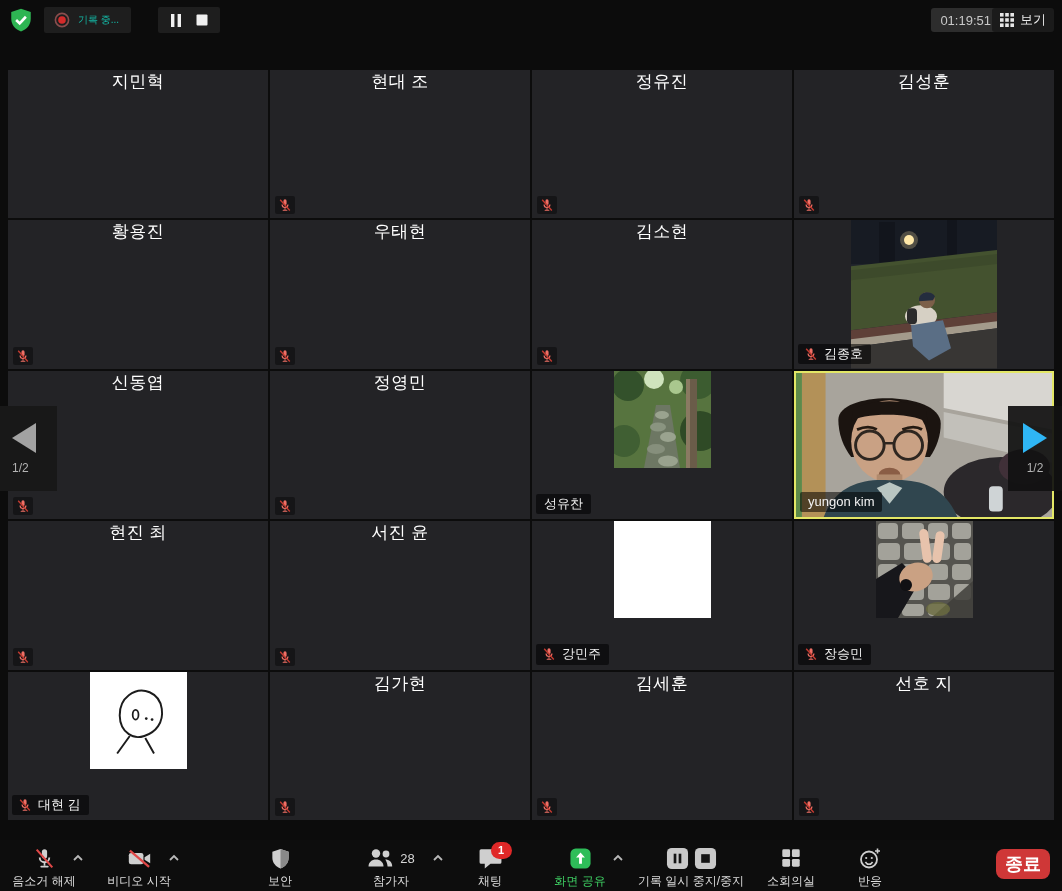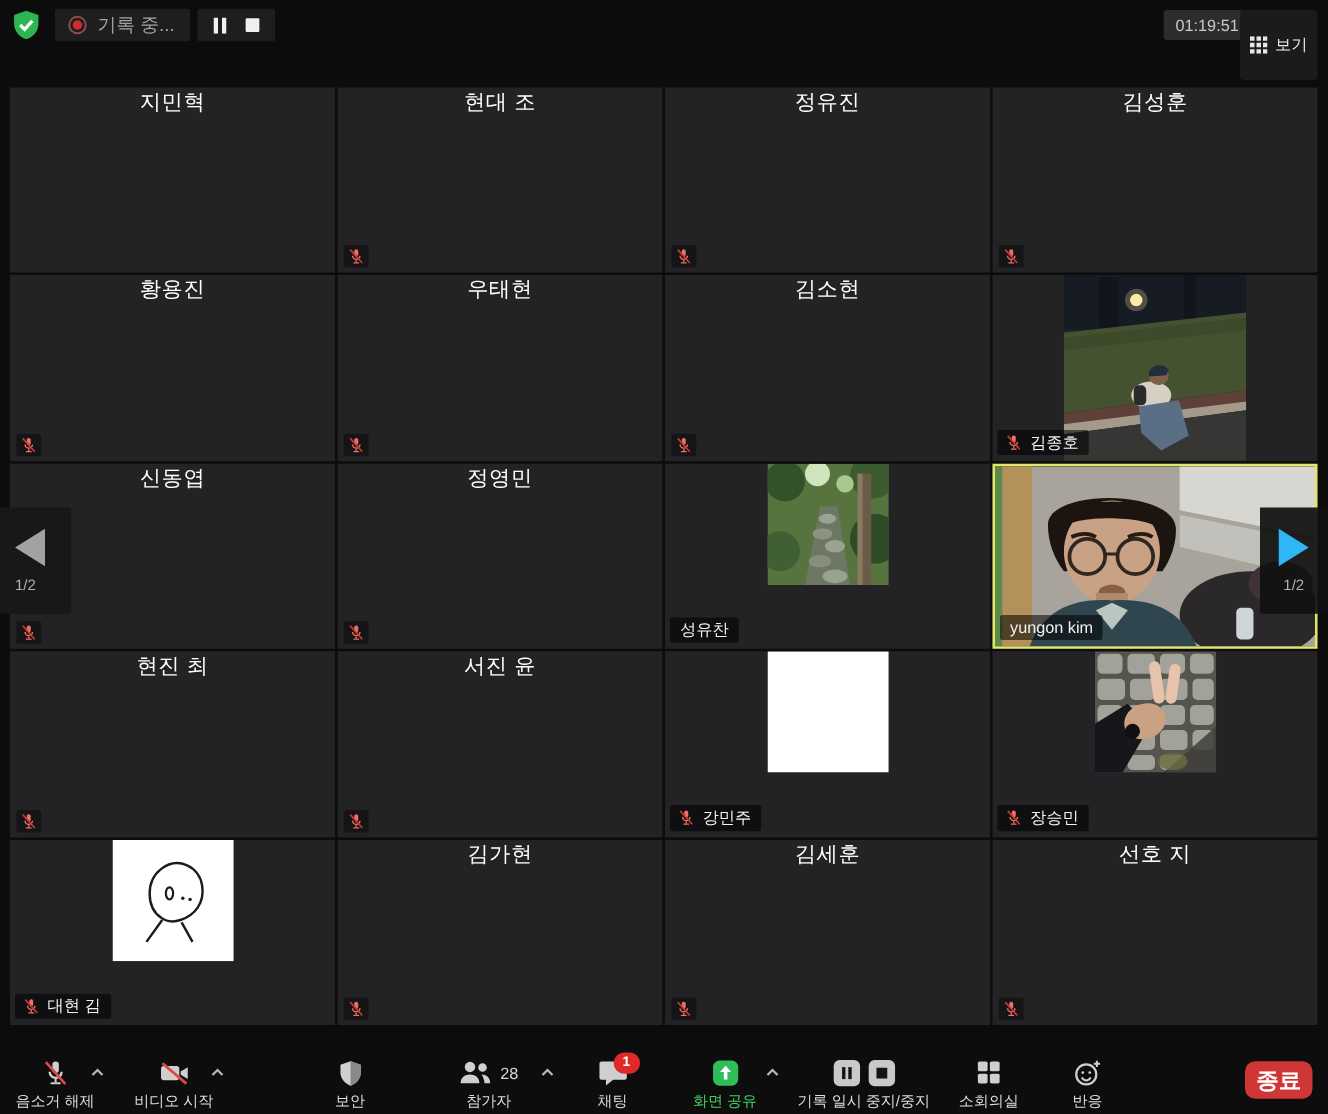--- a/index.html
+++ b/index.html
@@ -7,27 +7,27 @@
     width:1062px;height:891px;position:relative;overflow:hidden;
     background:#0c0c0c;
     font-family:"Liberation Sans","DejaVu Sans",sans-serif;
     -webkit-font-smoothing:antialiased;
   }
   
   #topbar{position:absolute;left:0;top:0;width:1062px;height:40px;background:#0c0c0c;}
   .tb-shield{position:absolute;left:8px;top:7px;width:26px;height:26px;}
   .rec-box{position:absolute;left:44px;top:7px;height:26px;background:#1e1e1e;border-radius:2px;
     display:flex;align-items:center;gap:8px;padding:0 12px 0 10px;}
-  .rec-box .rec-label{color:#a3a3a3;font-size:15px;white-space:nowrap;}
+  .rec-box .rec-label{color:#14b8a6;font-size:10px;white-space:nowrap;}
   .recctl-box{position:absolute;left:158px;top:7px;height:26px;background:#1e1e1e;border-radius:2px;
     display:flex;align-items:center;gap:14px;padding:0 12px;}
   .timer-box{position:absolute;right:62px;top:8px;height:24px;background:#2d2d2d;border-radius:3px;
     display:flex;align-items:center;padding:0 9px;color:#c9c9c9;font-size:13px;}
   .view-box{position:absolute;right:8px;top:8px;height:24px;background:#1b1b1b;border-radius:3px;
-    display:flex;align-items:center;gap:6px;padding:16px 8px;color:#ececec;font-size:13px;cursor:pointer;}
+    display:flex;align-items:center;gap:6px;padding:0 8px;color:#ececec;font-size:13px;cursor:pointer;}
   
   #grid{position:absolute;left:8px;top:70px;width:1046px;height:750px;
     display:grid;grid-template-columns:repeat(4,1fr);grid-template-rows:repeat(5,1fr);gap:2px;}
   .tile{position:relative;background:#232326;overflow:hidden;box-sizing:border-box;
     display:flex;justify-content:center;}
   .tile.active{border:2px solid #e3e766;}
   .center-name{color:#ffffff;font-size:17px;font-weight:500;letter-spacing:.5px;}
   .tile-mute{position:absolute;left:5px;bottom:4px;background:rgba(0,0,0,.38);border-radius:2px;
     padding:2px 3px;line-height:0;}
   .name-label{position:absolute;left:4px;bottom:5px;background:rgba(0,0,0,.55);border-radius:2px;

